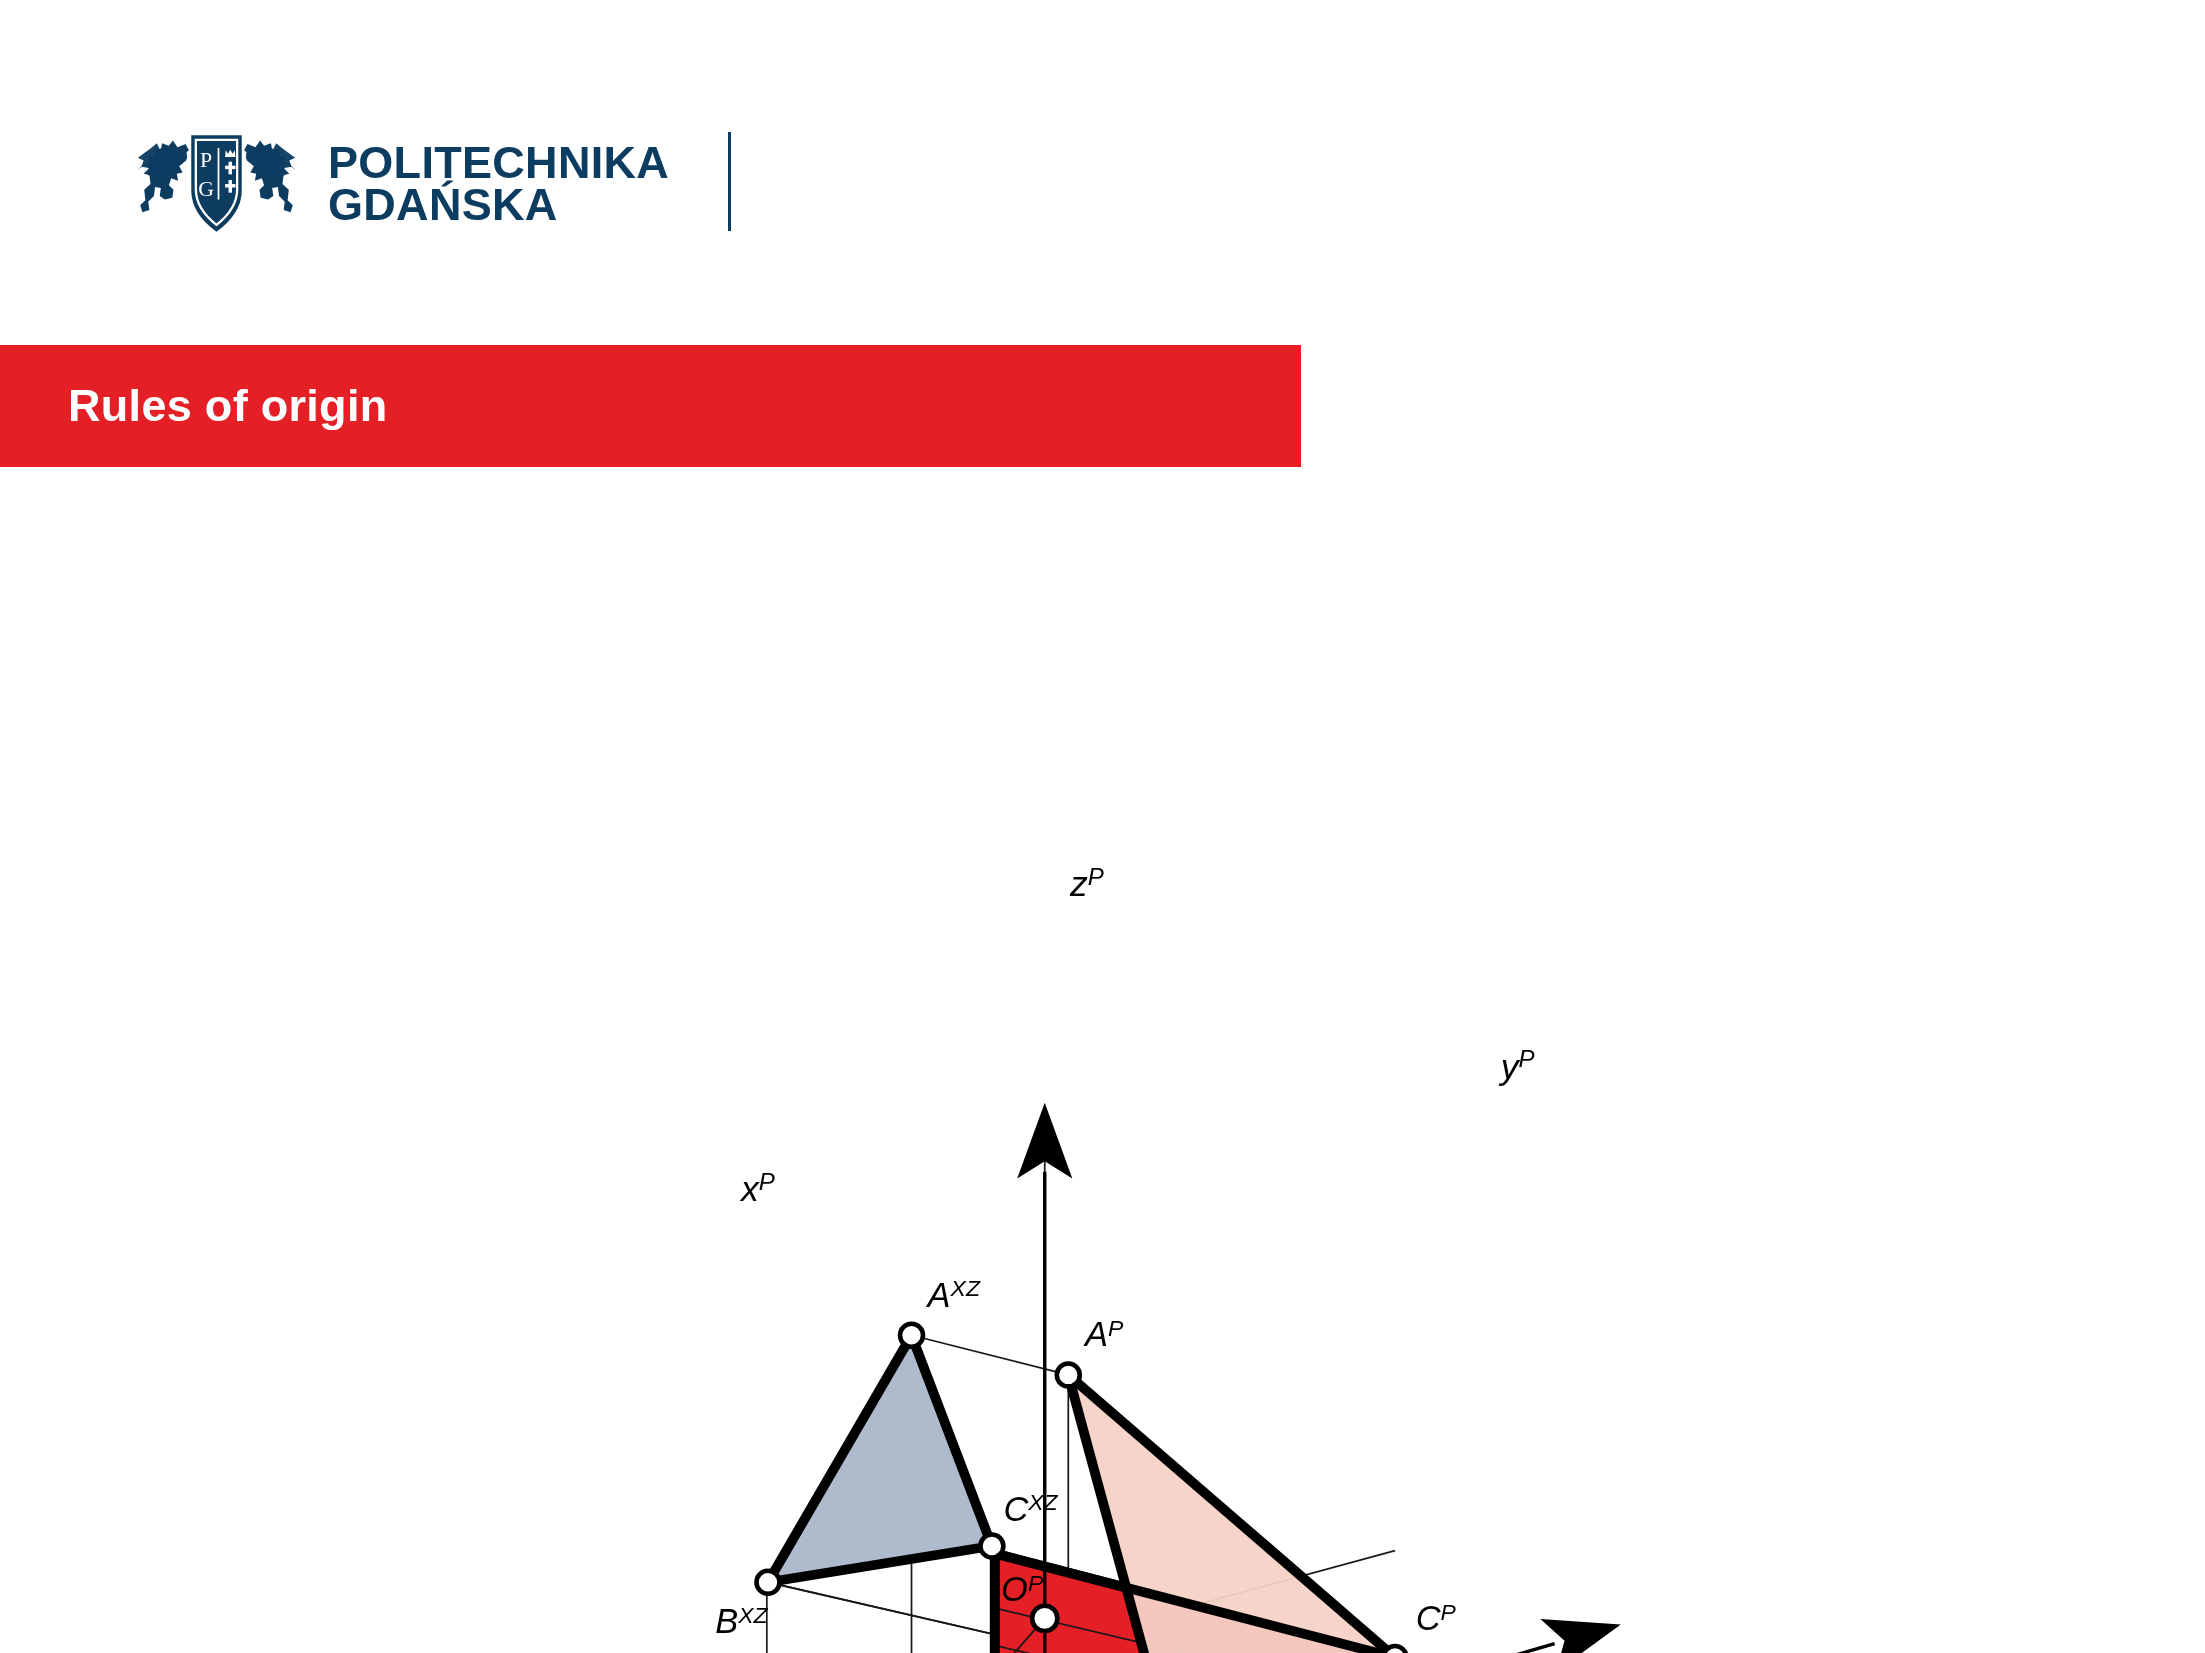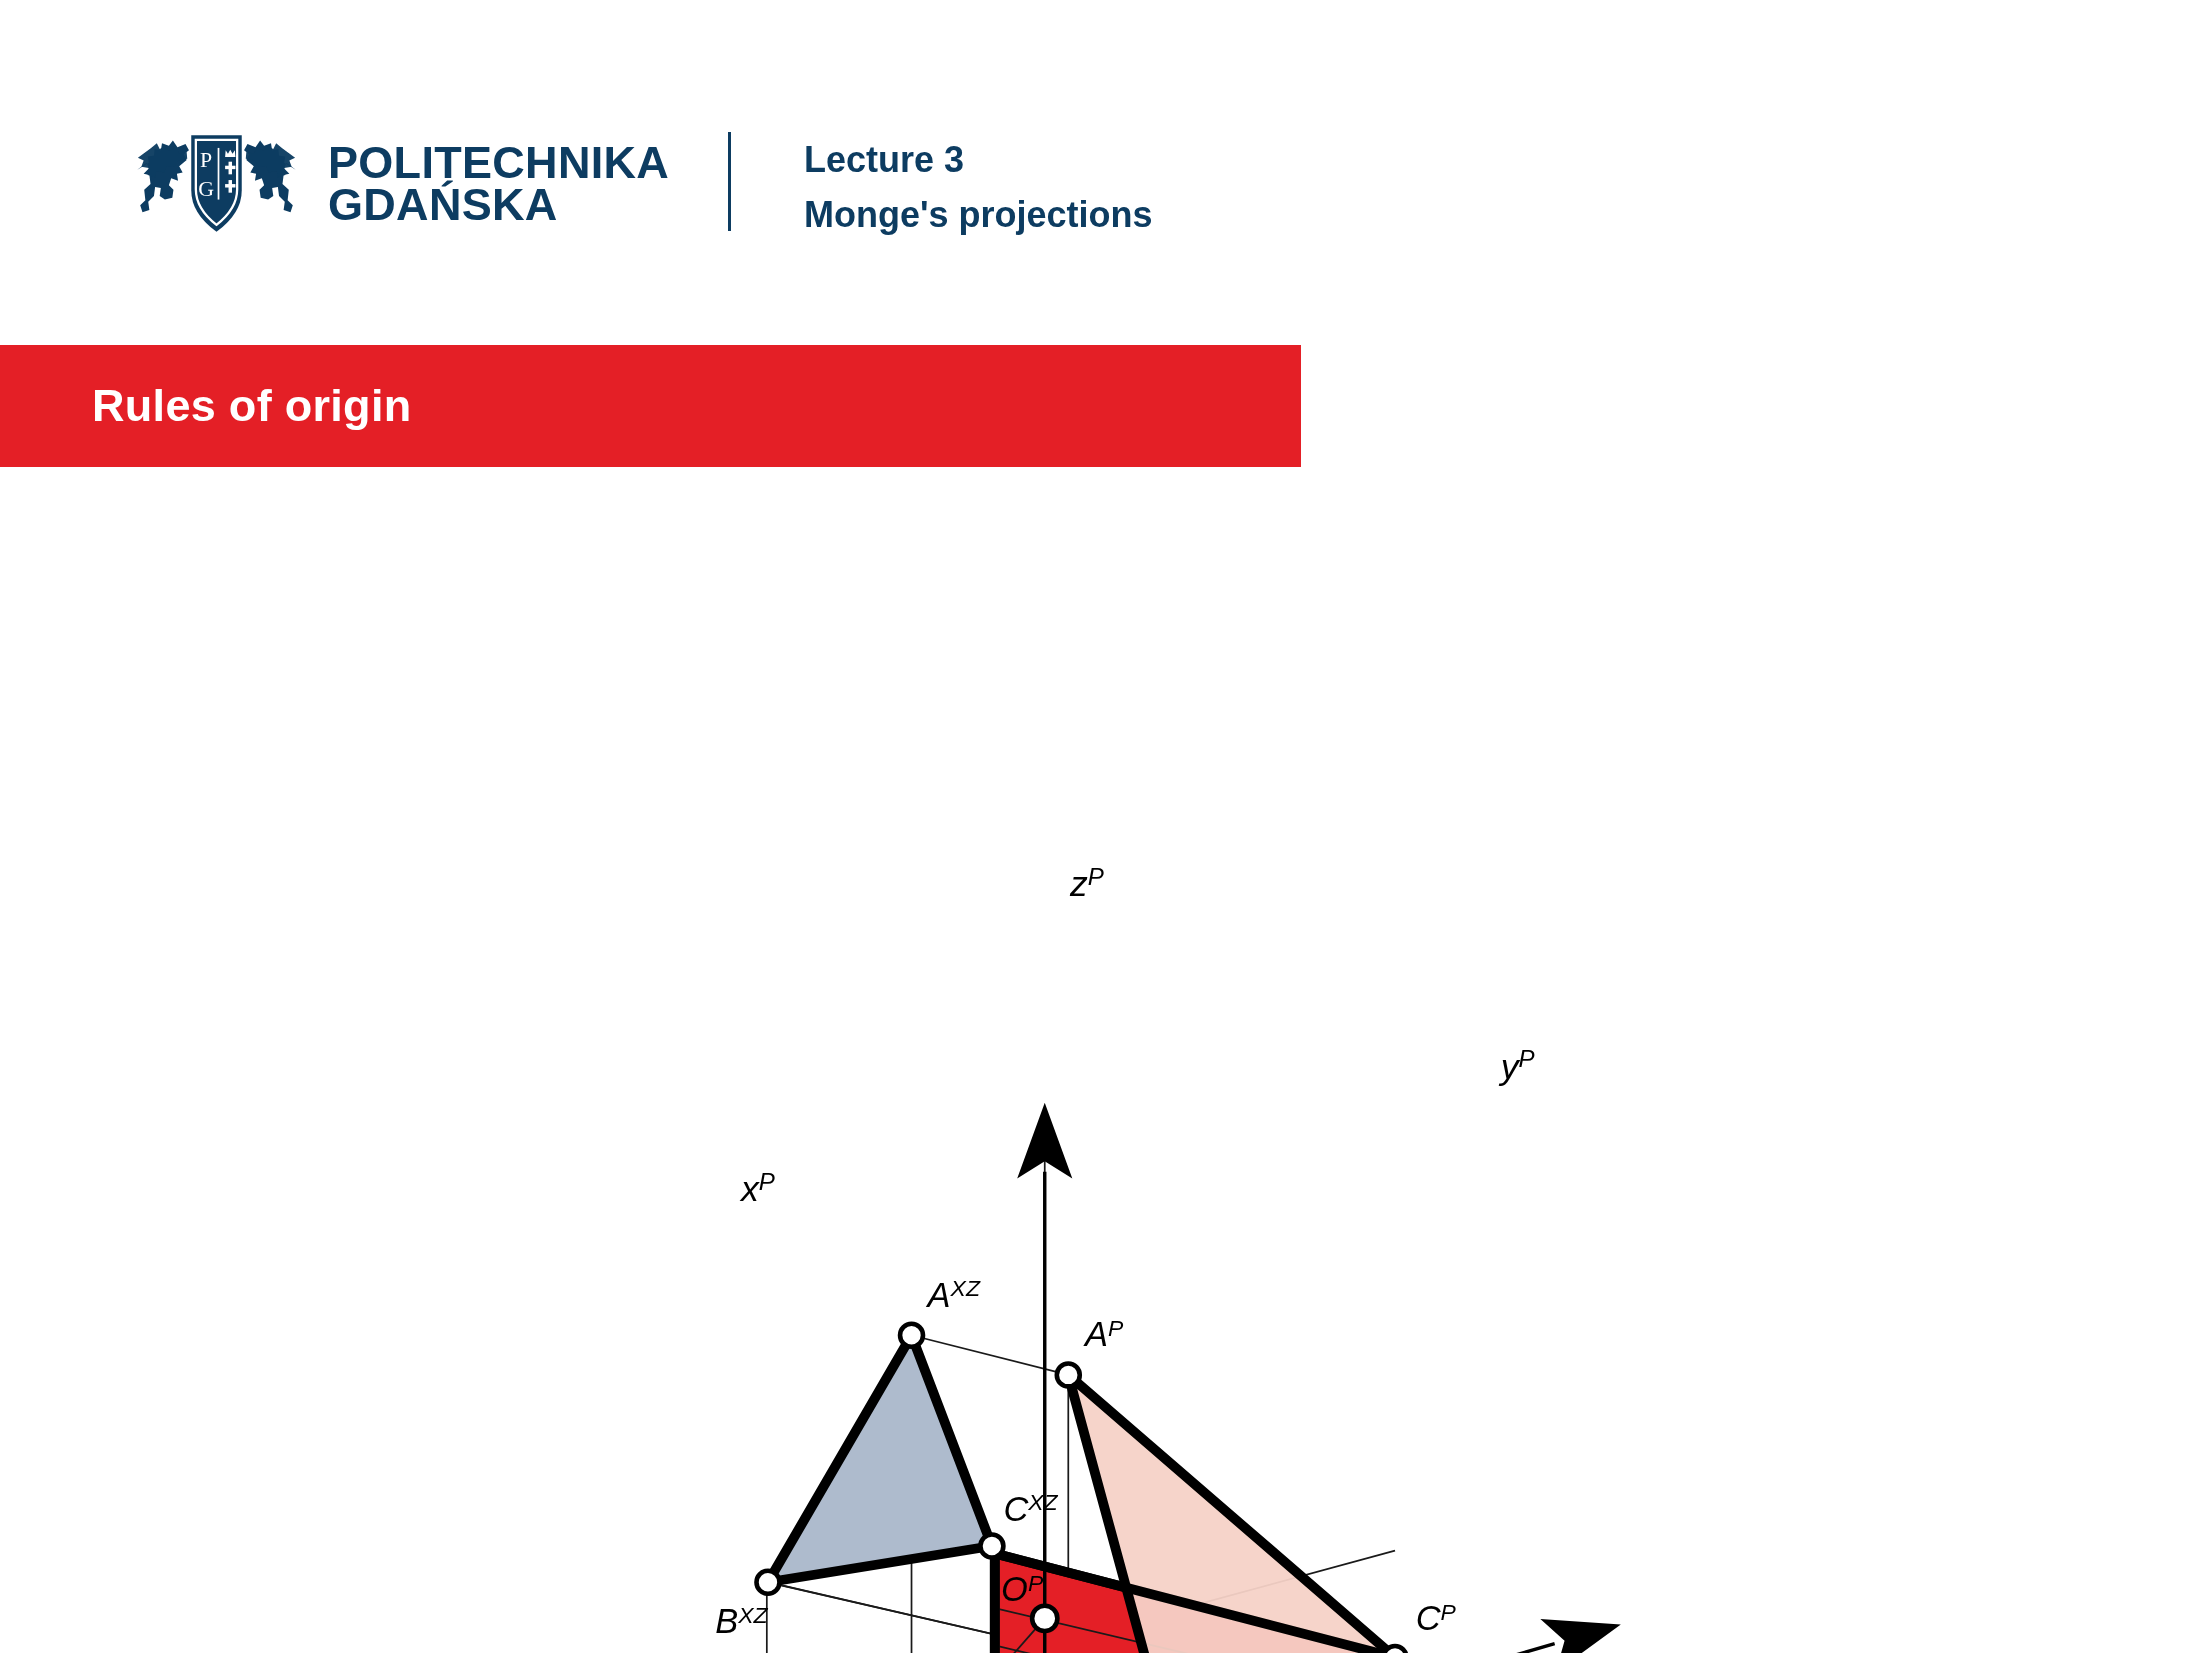--- a/index.html
+++ b/index.html
@@ -42,21 +42,21 @@
 
   
   #title-banner {
     position:absolute; left:0px; top:345px;
     width:1301px; height:122px;
     background:#e41f26;
     display:flex; align-items:center;
   }
   #banner-title {
     color:#ffffff; font-weight:bold; font-size:45px;
-    margin-left:92px; letter-spacing:0.3px;
+    margin-left:68px; letter-spacing:0.3px;
   }
 
   
   #figure {
     position:absolute; left:10px; top:517px;
     width:2205px; height:1137px;
   }
   #figure svg { display:block; }
   .axis-label, .pt-label {
     font-family:"Liberation Sans", sans-serif;
@@ -96,24 +96,20 @@
         <rect x="177" y="92" width="6" height="22"></rect>
           <rect x="171" y="99" width="18" height="6"></rect>
       </g>
     </svg>
     <div id="logo-wordmark"><span>POLITECHNIKA</span>
 <span>GDAŃSKA</span></div>
   </div>
 
   <div id="header-divider"></div>
 
-  <div id="lecture-block">
-    <div>Lecture 3</div>
-    <div>Monge's projections</div>
-  </div>
 </div>
 
 <div id="title-banner">
   <div id="banner-title">Rules of origin</div>
 </div>
 
 <div id="figure">
 <svg width="2205" height="1137" viewBox="0 0 3840 1980">
 
   <defs>

